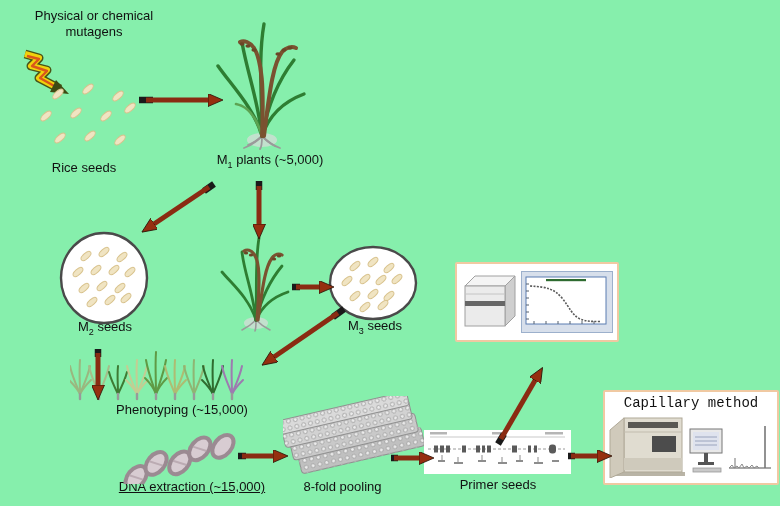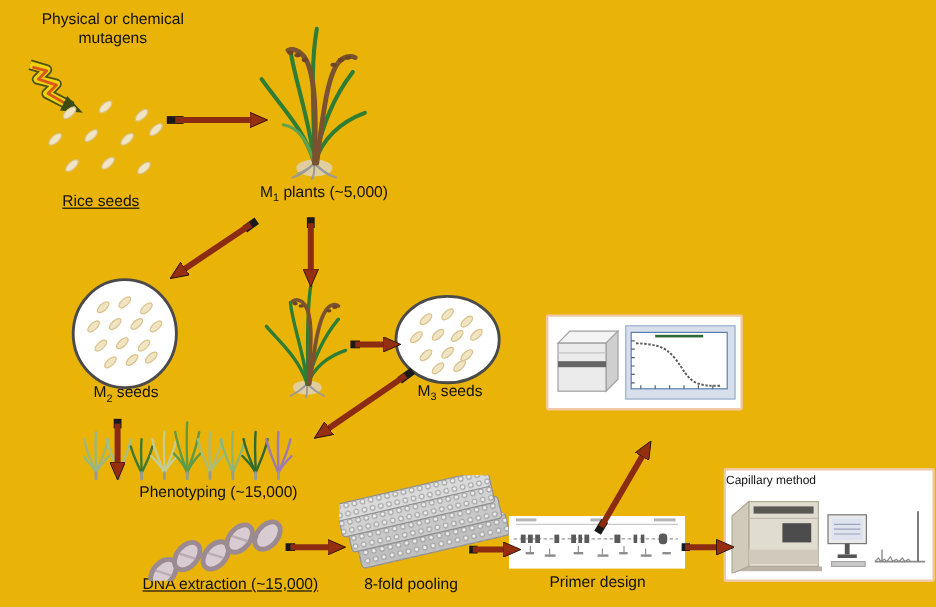--- a/index.html
+++ b/index.html
@@ -1,53 +1,53 @@
 <!DOCTYPE html>
 <html><head>
 <meta charset="utf-8">
 <style>
   html,body{margin:0;padding:0;background:#fff;}
   #canvas{
-    position:relative;width:780px;height:506px;background:#eab308;
+    position:relative;width:780px;height:506px;background:#86efac;
     font-family:"Liberation Sans", sans-serif;color:#111;overflow:hidden;
   }
   .label{position:absolute;font-size:13px;line-height:1.25;color:#111;text-align:center;}
   .label sub{font-size:9px;line-height:0;}
   .abs{position:absolute;}
   .panel{
     position:absolute;background:#ffffff;border:2px solid #f0c9a2;border-radius:2px;
   }
   #hrm-chart{
     position:absolute;left:64px;top:7px;width:90px;height:60px;
     background:#d7dfeb;border:1px solid #9cb0cc;
   }
   #cap-title{
-    position:absolute;left:0;top:3px;width:100%;
-    font-size:10px;color:#111;
+    position:absolute;left:0;top:3px;width:100%;text-align:center;
+    font-size:14px;color:#111;font-family:Liberation Mono, monospace;
   }
   svg{display:block;}
 </style>
 </head>
 <body>
 
 <div id="canvas">
 
   <div class="label" style="left:18px;top:8px;width:152px;">Physical or chemical mutagens</div>
-  <div class="label" style="left:28px;top:160px;width:112px;text-decoration:underline;">Rice seeds</div>
+  <div class="label" style="left:28px;top:160px;width:112px;">Rice seeds</div>
 
   <div class="label" style="left:195px;top:152px;width:150px;"><span>M</span><sub>1</sub><span> plants (~5,000)</span></div>
 
   <div class="label" style="left:55px;top:319px;width:100px;"><span>M</span><sub>2</sub><span> seeds</span></div>
 
   <div class="label" style="left:330px;top:318px;width:90px;"><span>M</span><sub>3</sub><span> seeds</span></div>
 
   <div class="label" style="left:92px;top:402px;width:180px;">Phenotyping (~15,000)</div>
   <div class="label" style="left:82px;top:479px;width:220px;text-decoration:underline;">DNA extraction (~15,000)</div>
   <div class="label" style="left:285px;top:479px;width:115px;">8-fold pooling</div>
-  <div class="label" style="left:428px;top:477px;width:140px;">Primer design</div>
+  <div class="label" style="left:428px;top:477px;width:140px;">Primer seeds</div>
 
   <svg class="abs" style="left:16px;top:48px;" width="58" height="50" viewBox="0 0 58 50">
     <polyline points="9,6 23,10 15,18 31,22 23,30 44,41" fill="none" stroke="#4a5416" stroke-width="9" stroke-linejoin="round"></polyline>
     <polyline points="9,6 23,10 15,18 31,22 23,30 44,41" fill="none" stroke="#f0d20c" stroke-width="6" stroke-linejoin="round"></polyline>
     <polyline points="11,8 23,11 16,18 31,23 24,30 40,39" fill="none" stroke="#d9571b" stroke-width="2.4" stroke-linejoin="round"></polyline>
     <polygon points="40,32 53,46 34,44" fill="#3d4a12"></polygon>
   </svg>
 
   <svg class="abs" style="left:30px;top:80px;" width="110" height="80" viewBox="0 0 110 80">
     <g fill="#f0e4c2" stroke="#d8c28c" stroke-width="1">

